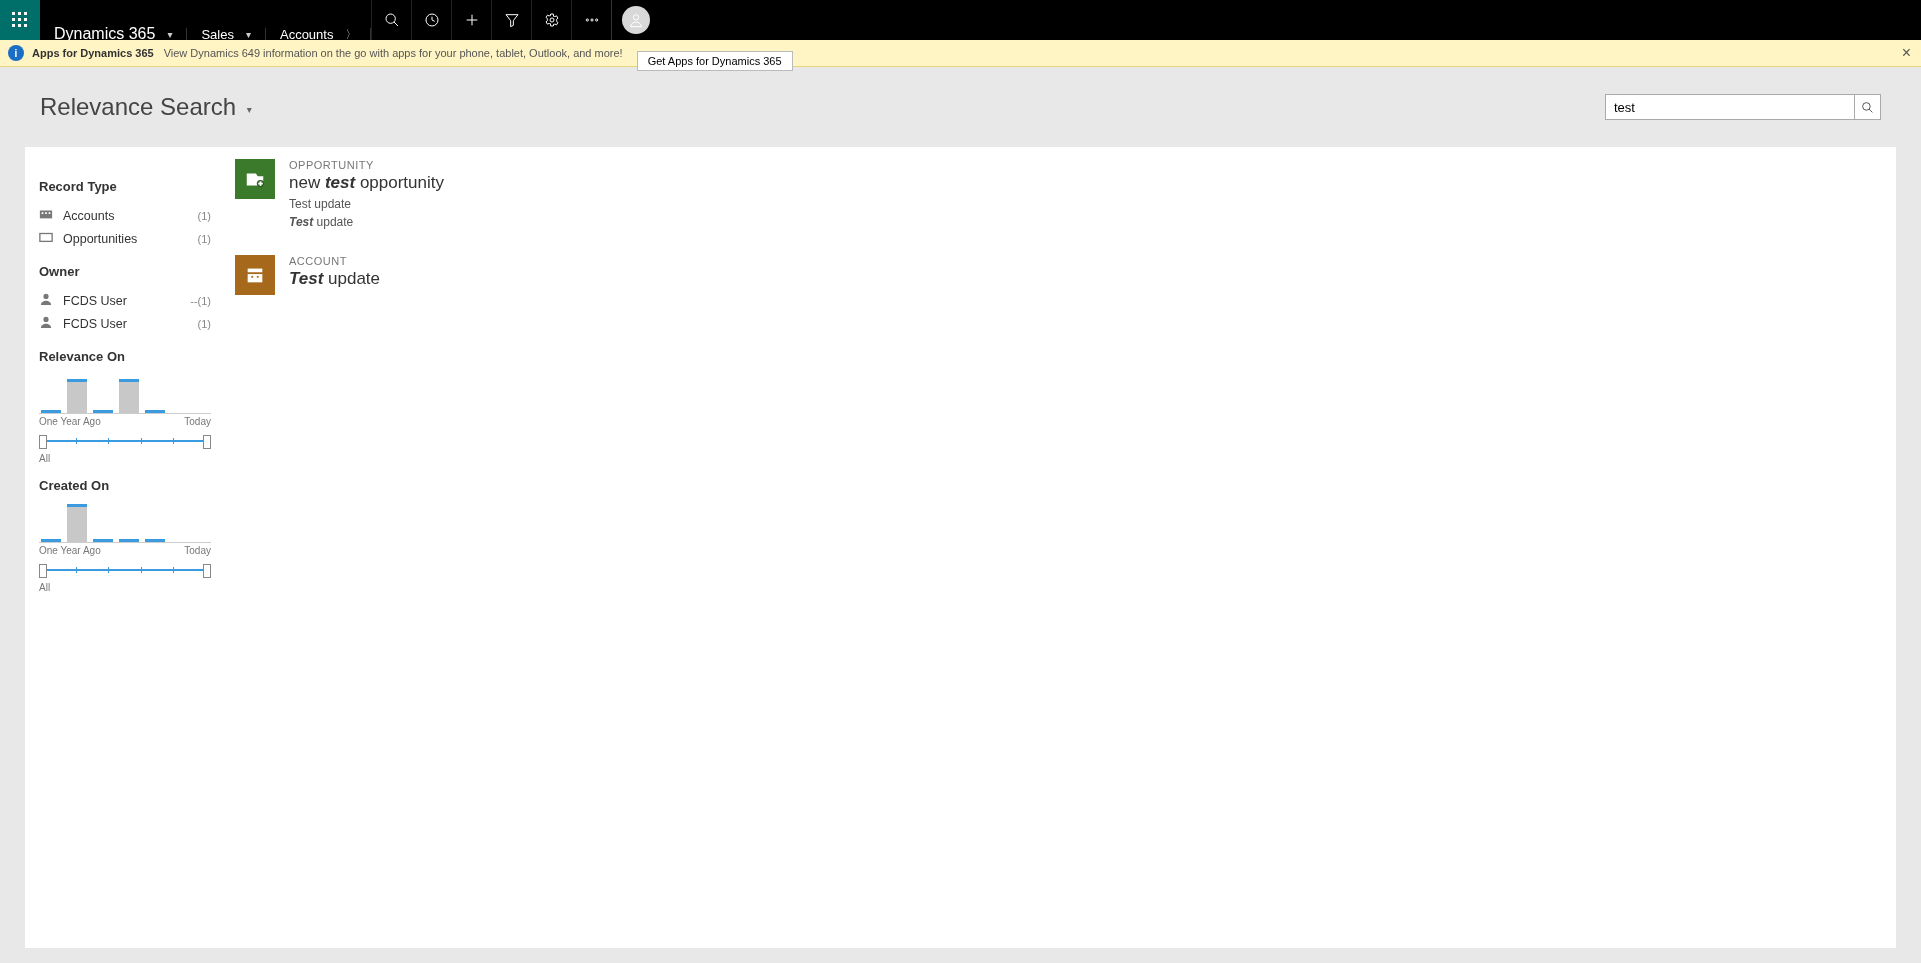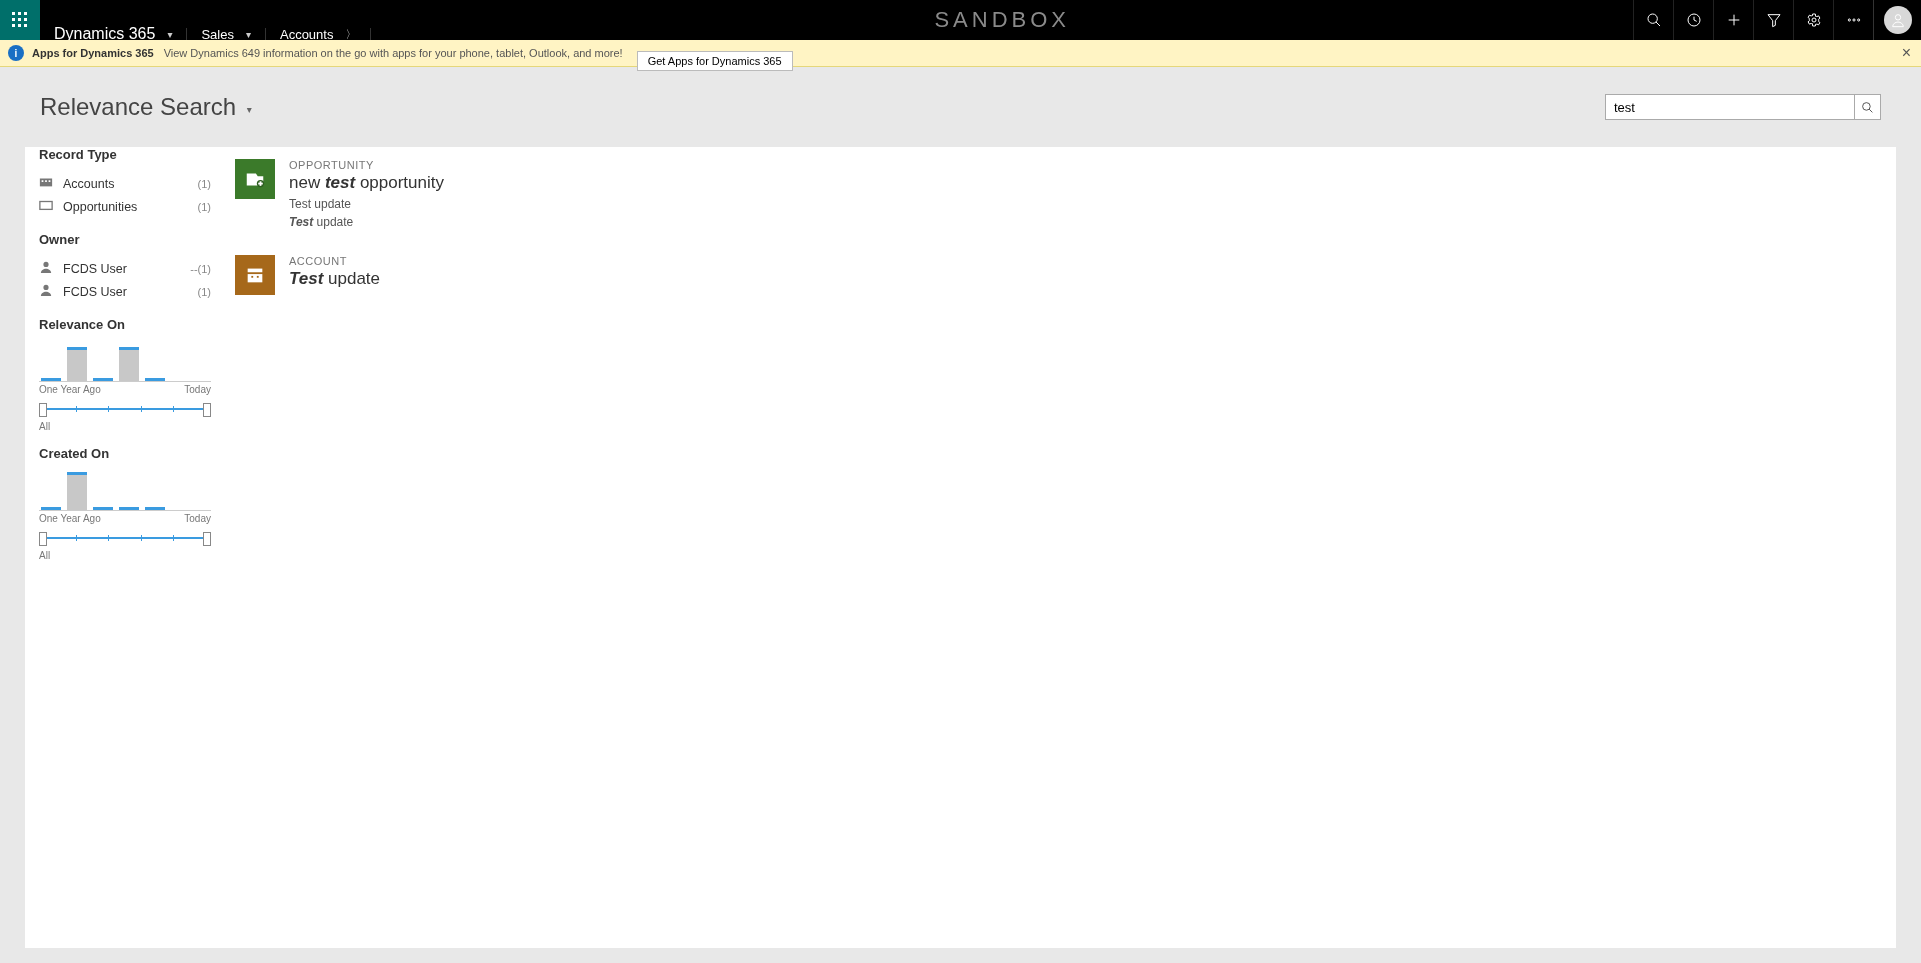--- a/index.html
+++ b/index.html
@@ -34,21 +34,21 @@
 .page-head { height: 80px; background: #e8e8e8; display:flex; align-items:center; justify-content:space-between; padding: 0 40px 0 40px; }
 .page-title { font-size: 24px; font-weight: 300; color:#444; }
 .page-title .tiny-chev { font-size: 10px; color:#666; margin-left:4px; position:relative; top:-2px;}
 .search-wrap { display:flex; }
 .search-wrap input { width: 250px; height: 26px; border:1px solid #aaa; background:#fff; padding: 0 8px; font-size:13px;}
 .search-wrap button { width: 26px; height: 26px; border:1px solid #aaa; border-left:none; background:#fff; cursor:pointer; display:flex;align-items:center;justify-content:center;}
 .search-wrap button svg{width:13px;height:13px;stroke:#333;fill:none;stroke-width:1.5;}
 
 
 .panel { position:absolute; left:25px; right:25px; top:147px; bottom:15px; background:#fff; display:flex; }
-.facets { width: 200px; padding: 0 14px; }
+.facets { width: 200px; padding: 0 14px; margin-top: 32px; }
 .facet-head { font-size: 13px; font-weight:600; color:#333; margin-bottom: 10px; }
 .facet-row { display:flex; align-items:center; font-size: 12.5px; color:#333; padding: 4px 0; cursor:pointer; }
 .facet-row .ico { width: 18px; margin-right: 6px; color:#666; }
 .facet-row .ico svg{ width:14px;height:12px; fill:#777; }
 .facet-row .count { margin-left:auto; color:#888; font-size:11px;}
 .facet-sub { margin-top: 14px; }
 
 .histo { margin-top: 6px; }
 .histo .bars { height: 40px; display:flex; align-items:flex-end; gap:6px; padding: 0 2px; border-bottom:1px solid #ccc;}
 .histo .bar { width: 20px; background:#c8c8c8; border-top:3px solid #3a9be0; }
@@ -97,21 +97,20 @@
     <span class="chev">▾</span>
   </div>
   <div class="cell">
     <span>Sales</span>
     <span class="chev">▾</span>
   </div>
   <div class="cell breadcrumb">
     <span>Accounts</span>
     <span class="bc-arrow">〉</span>
   </div>
-  <div class="sandbox">SANDBOX</div>
   <div class="right-icons">
     <div class="icon">
         <svg viewBox="0 0 24 24">
           <circle cx="10" cy="10" r="7"></circle>
           <line x1="15" y1="15" x2="21" y2="21"></line>
         </svg>
       </div>
     <div class="icon">
         <svg viewBox="0 0 24 24">
           <circle cx="12" cy="12" r="9"></circle>

